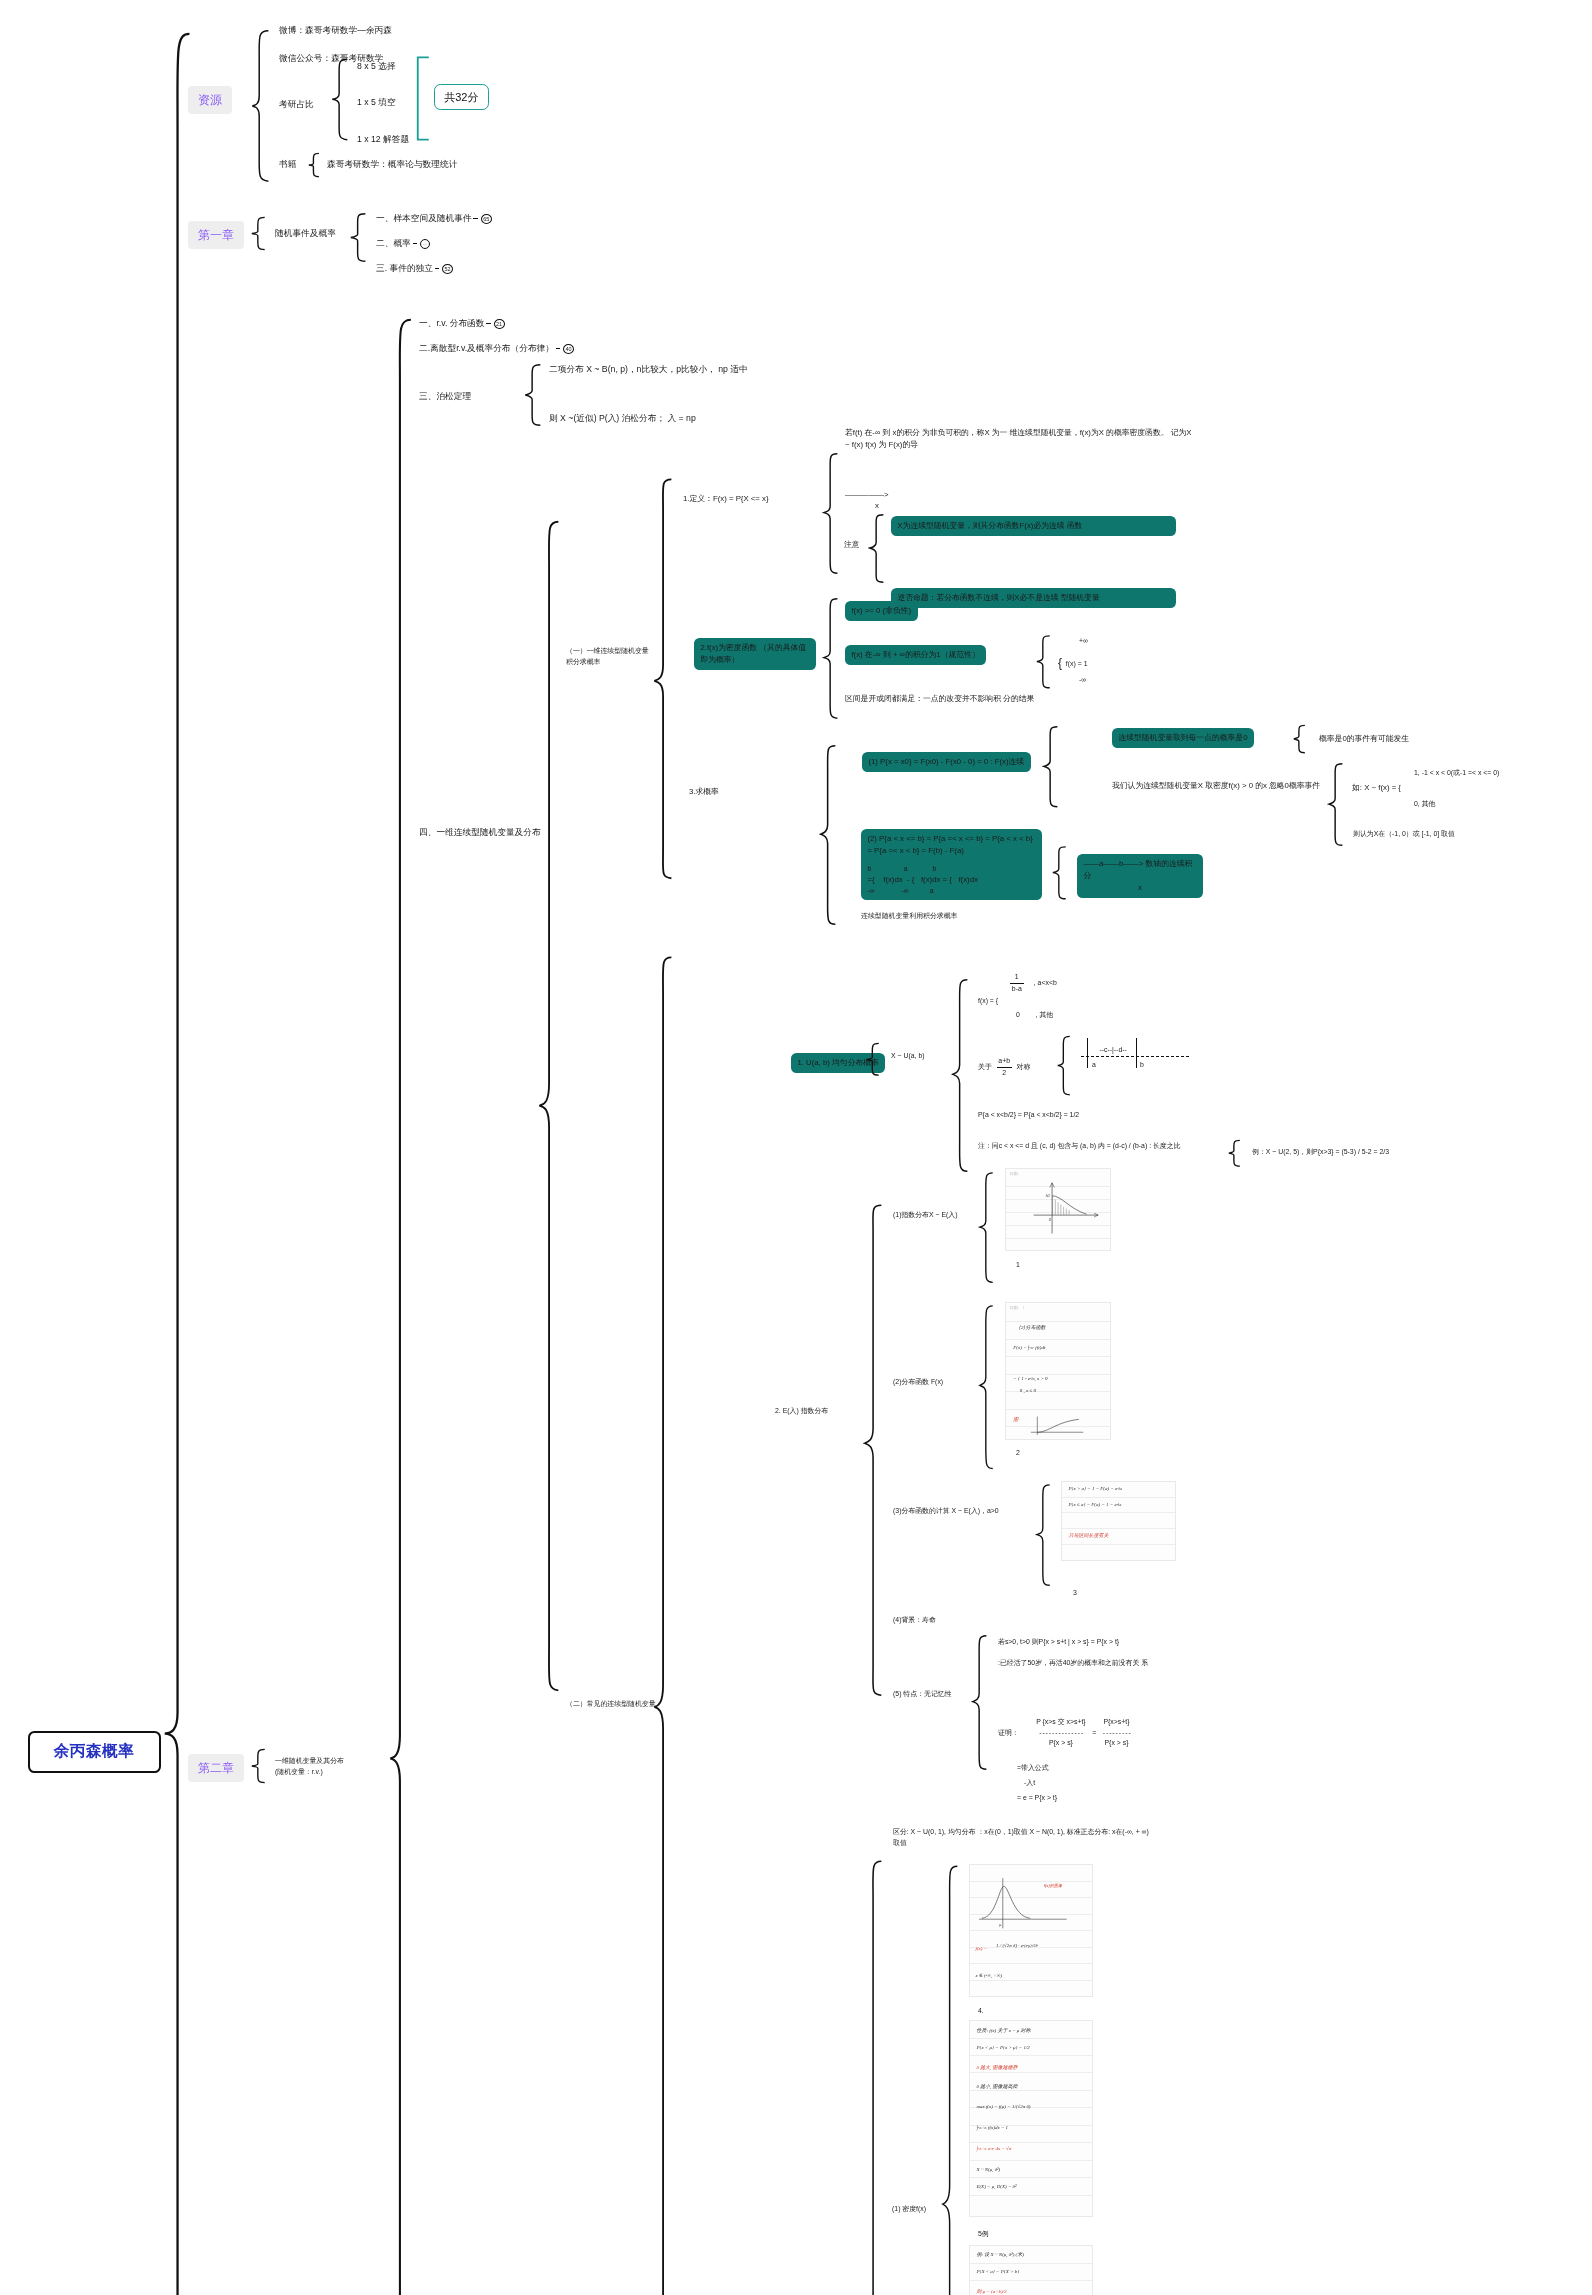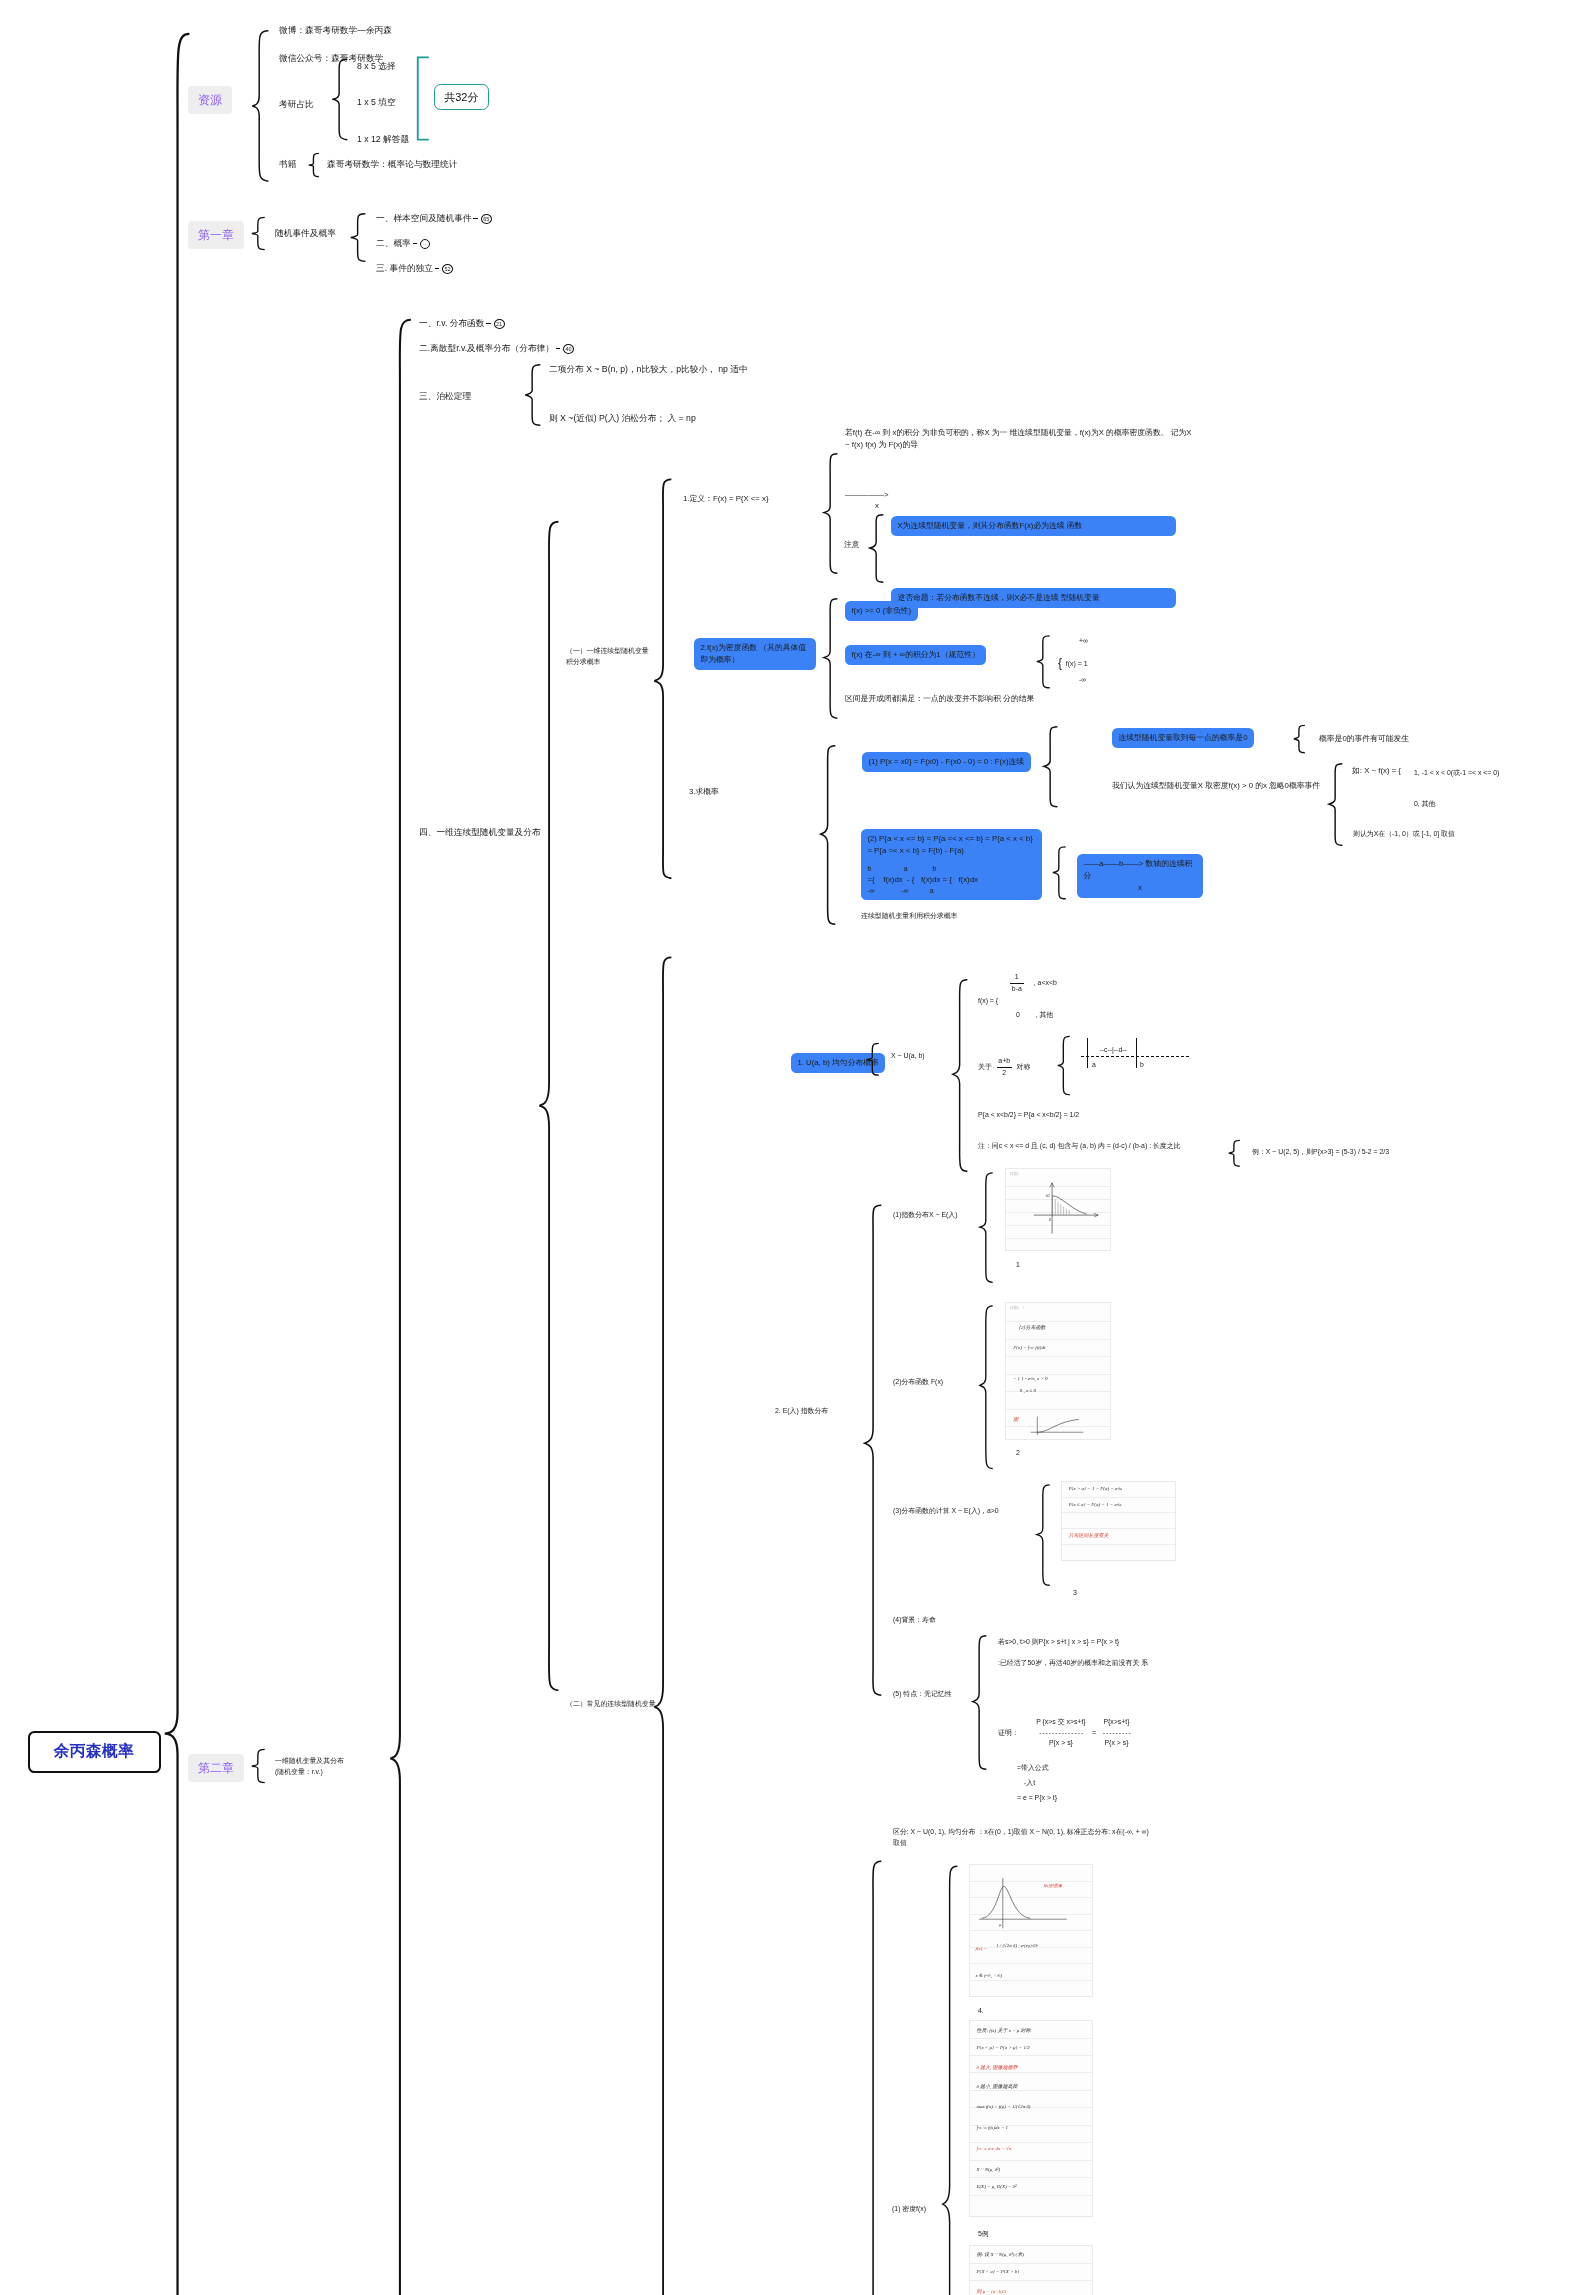--- a/index.html
+++ b/index.html
@@ -45,21 +45,21 @@
     padding:4.6px 9.2px;
     font-size:11px;
     color:#111;
     background:#fff;
     white-space:nowrap;
   }
 
   
   .hl-orange{
     position:absolute;
-    background:#3b82f6;
+    background:#0f766e;
     border-radius:5.5px;
     padding:4.1px 6.4px;
     font-size:7.8px;
     color:#1a1a1a;
     line-height:1.5;
   }
 
   .t  { position:absolute; font-size:7.8px; line-height:1.55; }
   .t-md{ font-size:8.7px; }
   .t-sm{ font-size:6.9px; }
@@ -271,21 +271,21 @@
 </svg>
 <div class="t" style="left:1319px; top:733px;">概率是0的事件有可能发生</div>
 
 <div class="t" style="left:1112px; top:780px; width:211px;">我们认为连续型随机变量X 取密度f(x) &gt; 0 的x
 忽略0概率事件</div>
 
 <svg class="brace" style="left:1327px; top:762px; width:19px; height:87px;" viewBox="0 0 42 190" preserveAspectRatio="none">
   <path d="M34 4 C16 4, 18 11, 18 34 L18 80 C18 88, 11 90, 4 92 C11 94, 18 96, 18 104 L18 150 C18 174, 16 182, 34 182" fill="none" stroke="#111" stroke-width="3.2"></path>
 </svg>
 <div class="t t-sm" style="left:1414px; top:768px;">1,    -1 &lt; x &lt; 0(或-1 =&lt; x &lt;= 0)</div>
-<div class="t" style="left:1352px; top:765px;">如:  X ~ f(x) = {</div>
+<div class="t" style="left:1352px; top:782px;">如:  X ~ f(x) = {</div>
 <div class="t t-sm" style="left:1414px; top:799px;">0,      其他</div>
 <div class="t t-sm" style="left:1353px; top:829px;">则认为X在（-1, 0）或 [-1, 0] 取值</div>
 
 <div class="hl-orange" style="left:861px; top:829px; width:181px;">
   <span>(2)  P{a &lt; x &lt;= b} = P{a =&lt; x &lt;= b}
   = P{a &lt; x &lt; b} = P{a =&lt; x &lt; b}
   = F(b) - F(a)</span>
   <div style="height:7.3px"></div>
   <div class="t-sm" style="position:static;white-space:pre;">b                 a             b</div>
   <div style="position:static;white-space:pre;">={    f(x)dx  - {   f(x)dx = {   f(x)dx</div>

